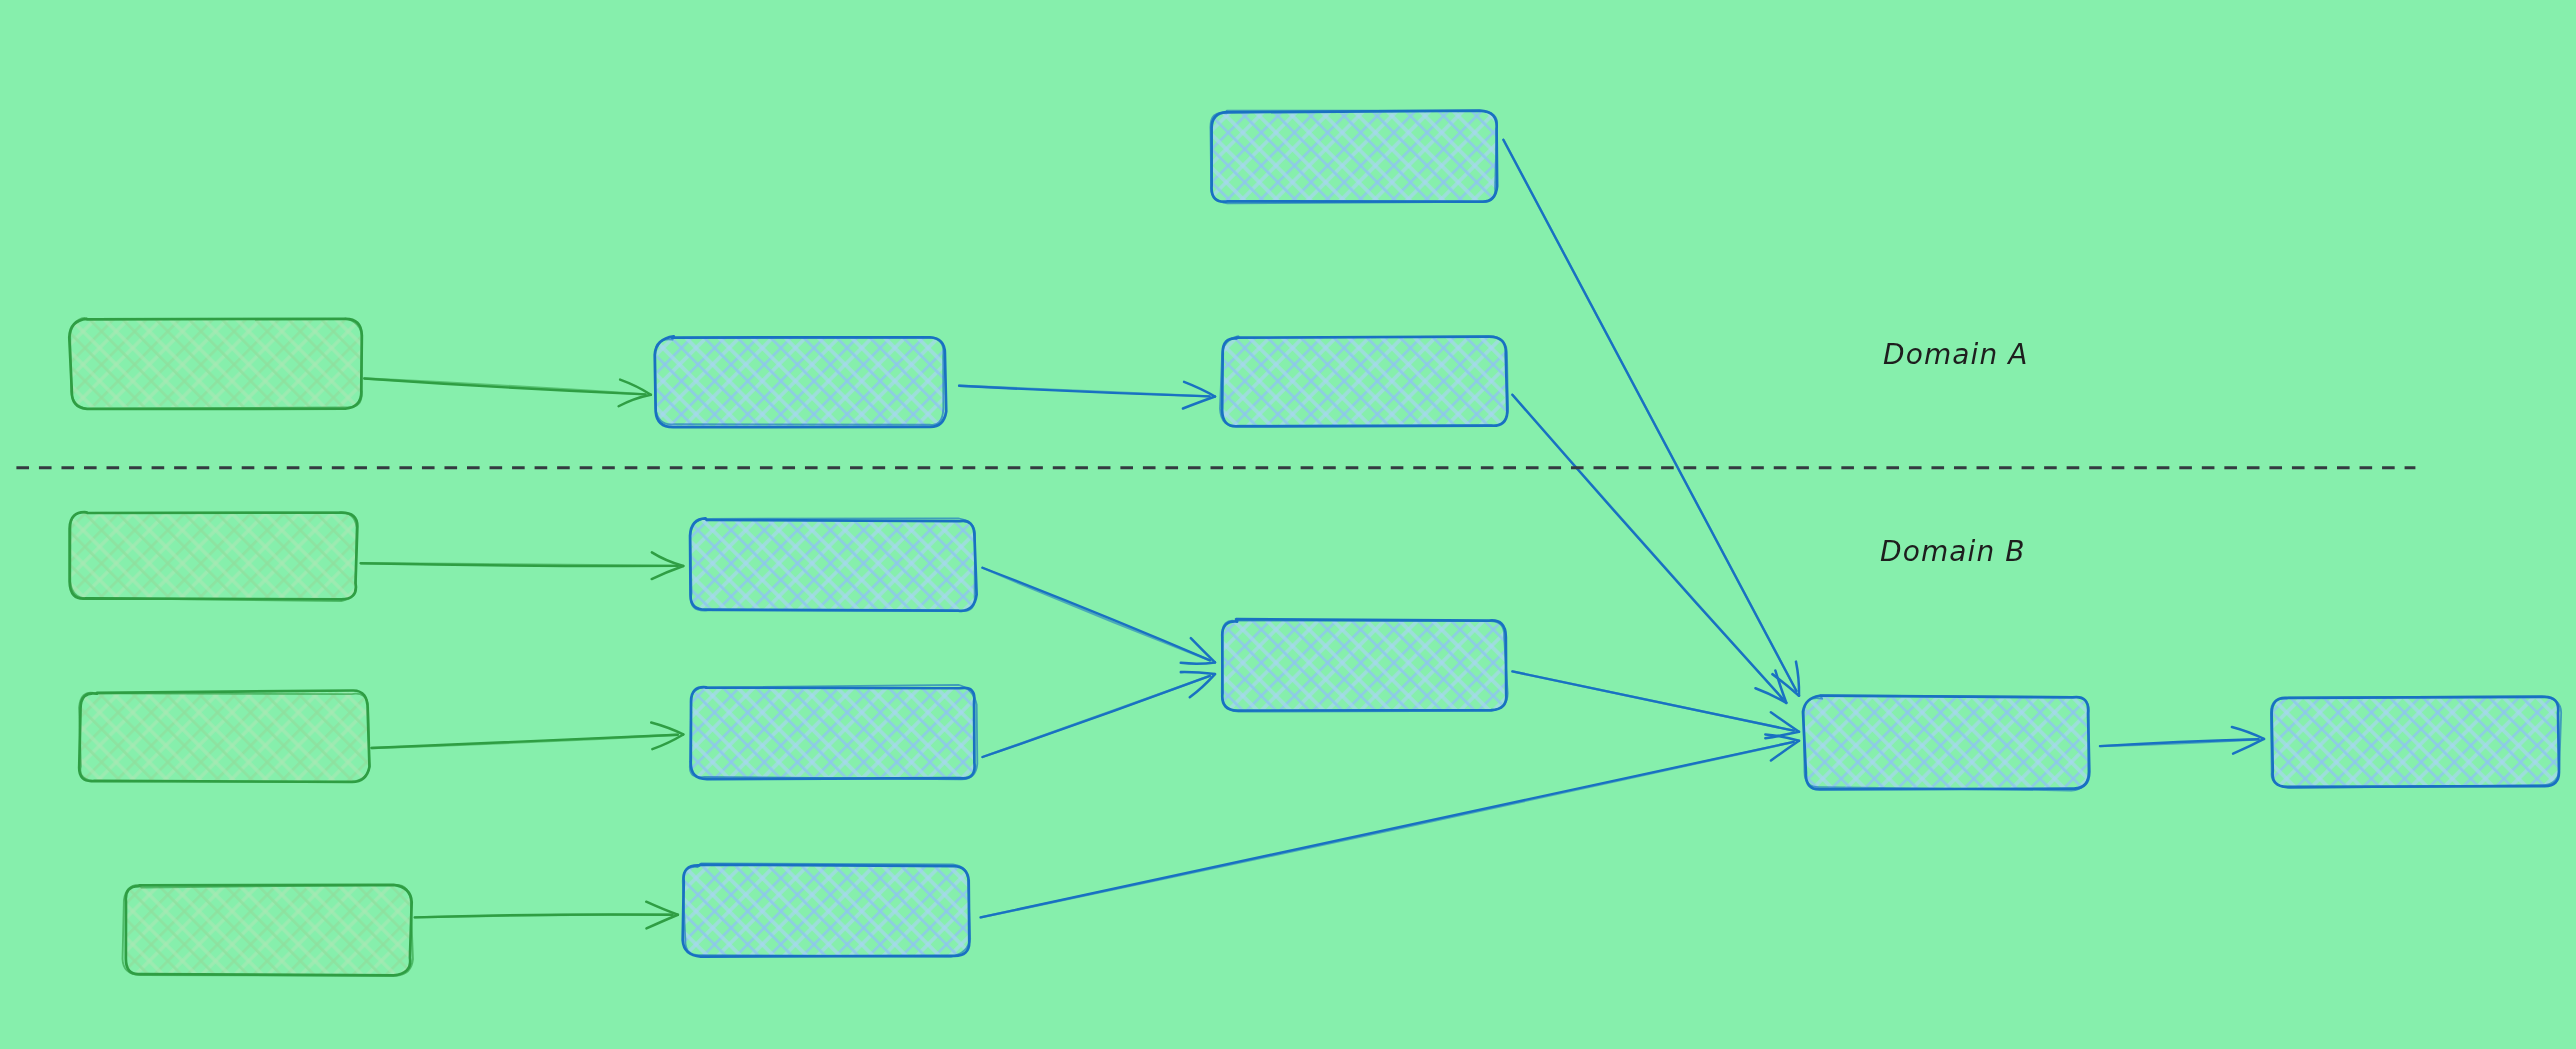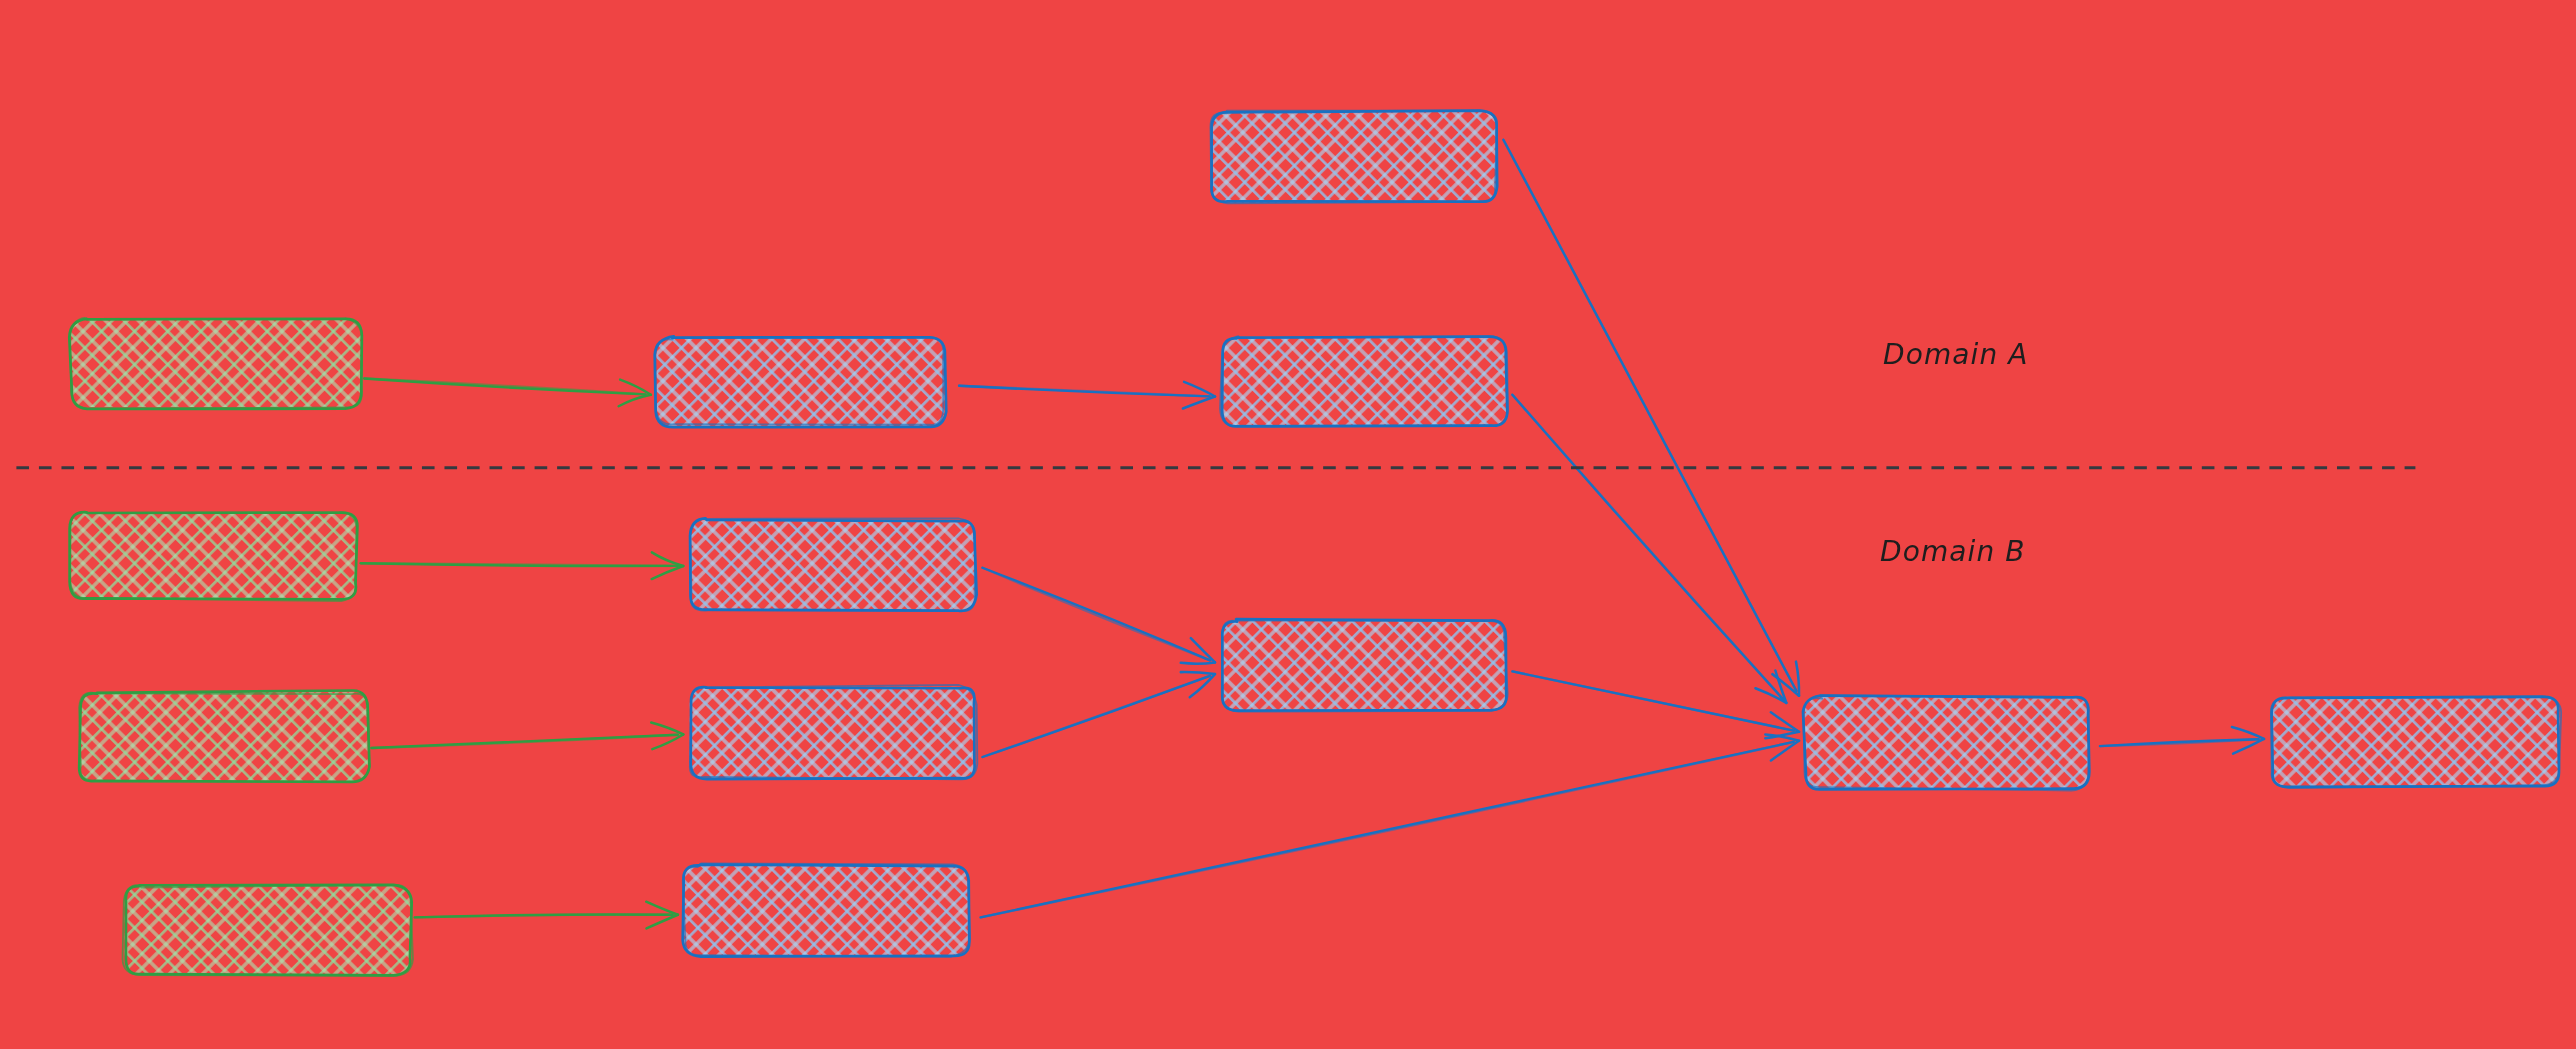--- a/index.html
+++ b/index.html
@@ -8,21 +8,21 @@
     padding: 0;
     background: #ffffff;
   }
   body {
     font-family: "DejaVu Sans", sans-serif;
   }
   #canvas {
     position: relative;
     width: 2576px;
     height: 1049px;
-    background: #ef4444;
+    background: #86efac;
     overflow: hidden;
   }
   #diagram-svg {
     position: absolute;
     left: 0;
     top: 0;
     width: 2576px;
     height: 1049px;
   }
   .domain-label {

